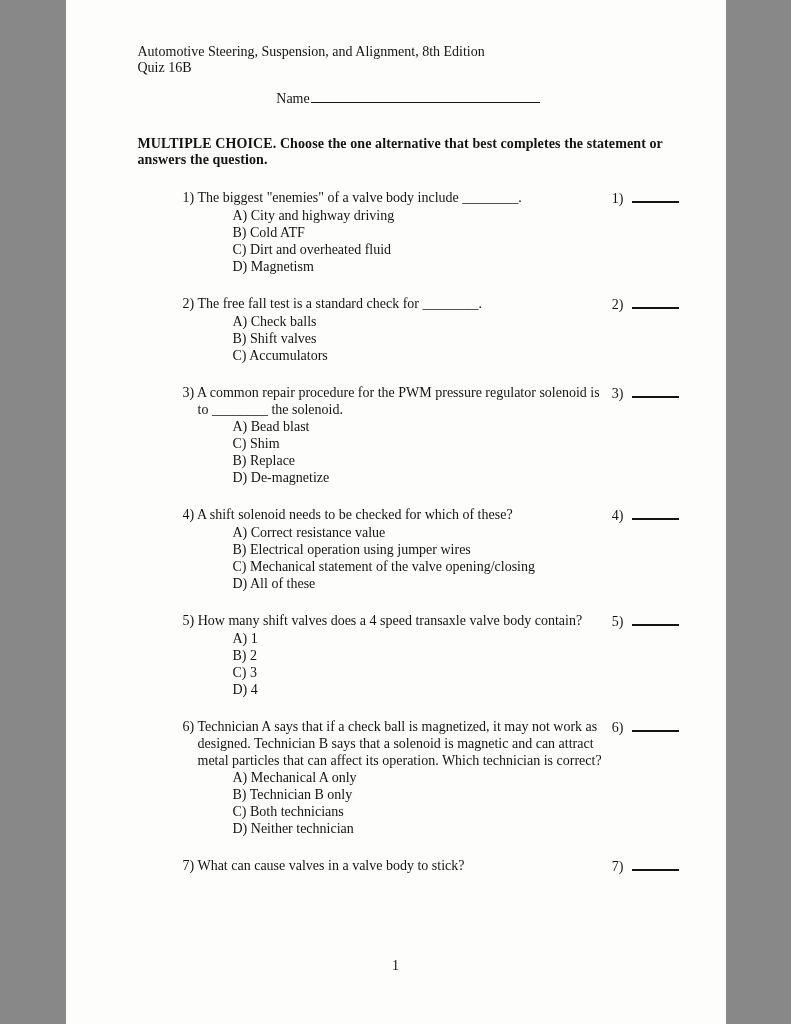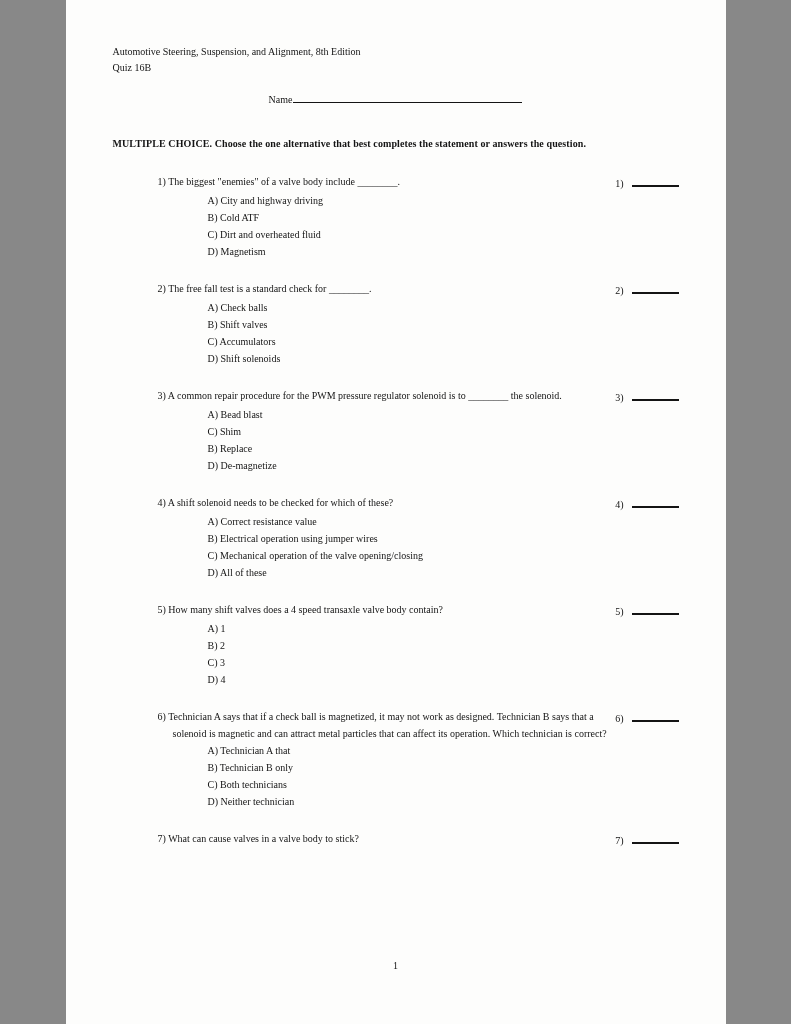--- a/index.html
+++ b/index.html
@@ -4,23 +4,23 @@
 <style>
   * { margin: 0; padding: 0; box-sizing: border-box; }
   html, body { background: #888; }
   .page {
     width: 660px;
     height: 1024px;
     margin: 0 auto;
     background: #fdfdfc;
     color: #141414;
     font-family: "Liberation Serif", "DejaVu Serif", serif;
-    font-size: 10px;
+    font-size: 14px;
     line-height: 16px;
-    padding: 44px 47px 0 47px;
+    padding: 44px 47px 0 72px;
     position: relative;
     overflow: hidden;
   }
   .header-line { line-height: 16px; }
   .name-row { margin-top: 13px; height: 20px; text-align: center; }
   .name-line {
     display: inline-block;
     width: 229px;
     height: 14px;
     border-bottom: 1.5px solid #141414;
@@ -106,21 +106,20 @@
         <span>The free fall test is a standard check for ________.</span>
       </div>
       <div class="q-answer">
         <span>2)</span><span class="ans-blank"></span>
       </div>
     </div>
     <div class="options">
           <div class="option">A) Check balls</div>
           <div class="option">B) Shift valves</div>
           <div class="option">C) Accumulators</div>
-          <div class="option">D) Shift solenoids</div>
         </div>
   </div>
 
   <div class="question">
     <div class="q-row">
       <div class="q-main">
         <span>3)</span>
         <span>A common repair procedure for the PWM pressure regulator solenoid is to ________ the solenoid.</span>
       </div>
       <div class="q-answer">
@@ -141,21 +140,21 @@
         <span>4)</span>
         <span>A shift solenoid needs to be checked for which of these?</span>
       </div>
       <div class="q-answer">
         <span>4)</span><span class="ans-blank"></span>
       </div>
     </div>
     <div class="options">
           <div class="option">A) Correct resistance value</div>
           <div class="option">B) Electrical operation using jumper wires</div>
-          <div class="option">C) Mechanical operation of the valve opening/closing</div>
+          <div class="option">C) Mechanical statement of the valve opening/closing</div>
           <div class="option">D) All of these</div>
         </div>
   </div>
 
   <div class="question">
     <div class="q-row">
       <div class="q-main">
         <span>5)</span>
         <span>How many shift valves does a 4 speed transaxle valve body contain?</span>
       </div>
@@ -175,21 +174,21 @@
     <div class="q-row">
       <div class="q-main">
         <span>6)</span>
         <span>Technician A says that if a check ball is magnetized, it may not work as designed. Technician B says that a solenoid is magnetic and can attract metal particles that can affect its operation. Which technician is correct?</span>
       </div>
       <div class="q-answer">
         <span>6)</span><span class="ans-blank"></span>
       </div>
     </div>
     <div class="options">
-          <div class="option">A) Technician A that</div>
+          <div class="option">A) Mechanical A only</div>
           <div class="option">B) Technician B only</div>
           <div class="option">C) Both technicians</div>
           <div class="option">D) Neither technician</div>
         </div>
   </div>
 
   <div class="question">
     <div class="q-row">
       <div class="q-main">
         <span>7)</span>

